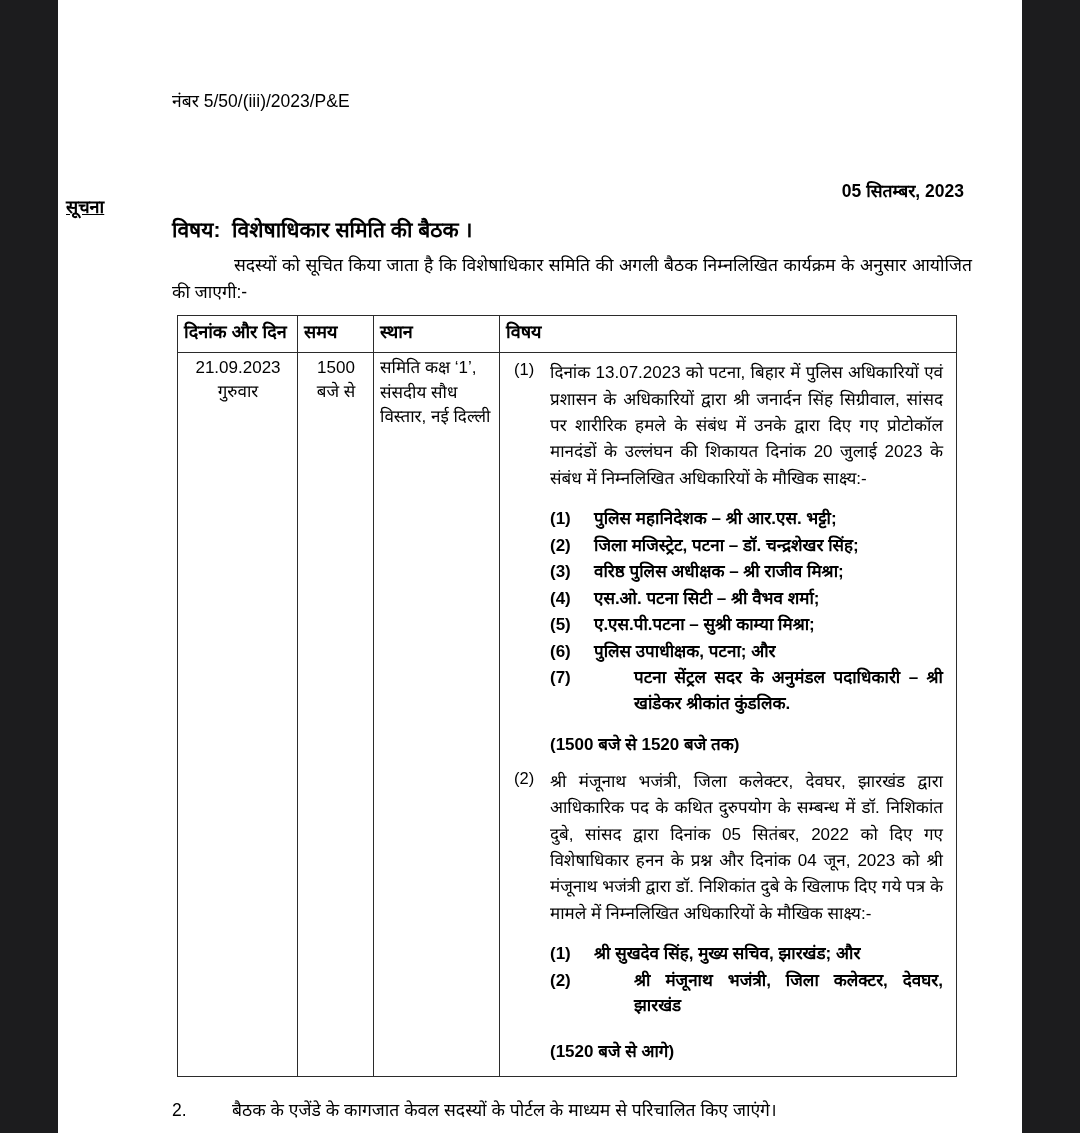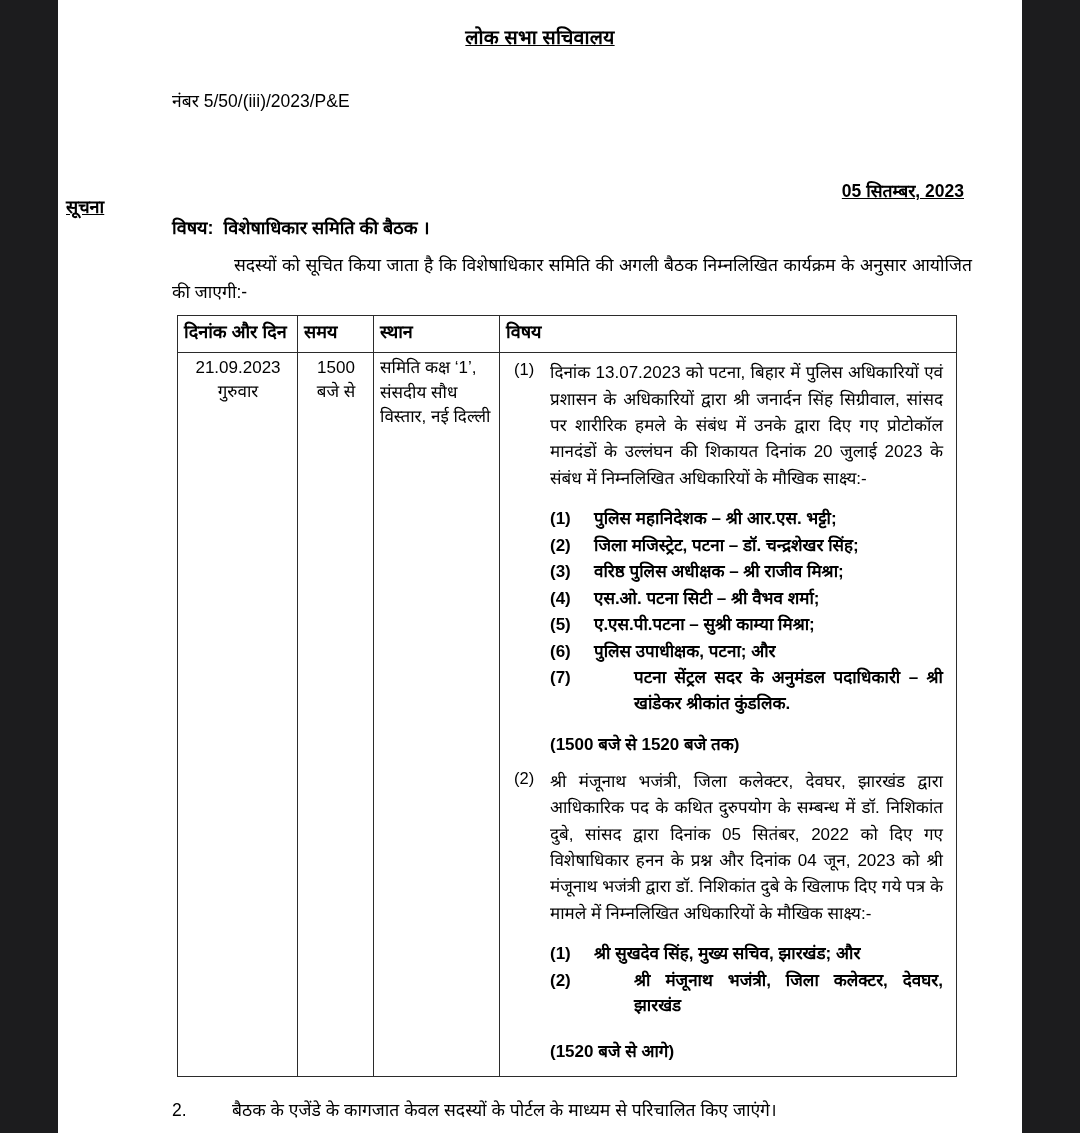--- a/index.html
+++ b/index.html
@@ -57,40 +57,39 @@
     font-size: 17.5px;
     line-height: 1.5;
   }
   .dateline {
     position: absolute;
     right: 58px;
     top: 178px;
     text-align: right;
     font-weight: bold;
     font-size: 17.5px;
-    text-decoration: underline;
   }
 
   .suchna {
     position: absolute;
     left: 8px;
     right: 0;
     top: 194px;
     text-align: left;
     font-weight: bold;
     font-size: 18px;
     text-decoration: underline;
   }
 
   .subject {
     position: absolute;
     left: 114px;
     top: 215px;
     font-weight: bold;
-    font-size: 18px;
+    font-size: 21px;
     white-space: pre;
   }
 
   .intro {
     position: absolute;
     left: 114px;
     top: 252px;
     width: 800px;
     font-size: 17.5px;
     line-height: 1.55;
@@ -213,21 +212,20 @@
   .footer-para .fnum { flex: 0 0 60px; }
   .footer-para .ftxt { flex: 1 1 auto; }
 </style>
 </head>
 <body>
 
 <div id="page">
   <div class="inner">
 
     <div class="hdr">
-      <div class="hdr-l1">लोक सभा सचिवालय</div>
     </div>
 
     <div class="refno">नंबर 5/50/(iii)/2023/P&amp;E</div>
 
 
     <div class="dateline">05 सितम्बर, 2023</div>
 
     <div class="suchna">सूचना</div>
 
     <div class="subject"><span>विषय:</span>  <span>विशेषाधिकार समिति की बैठक ।</span></div>

